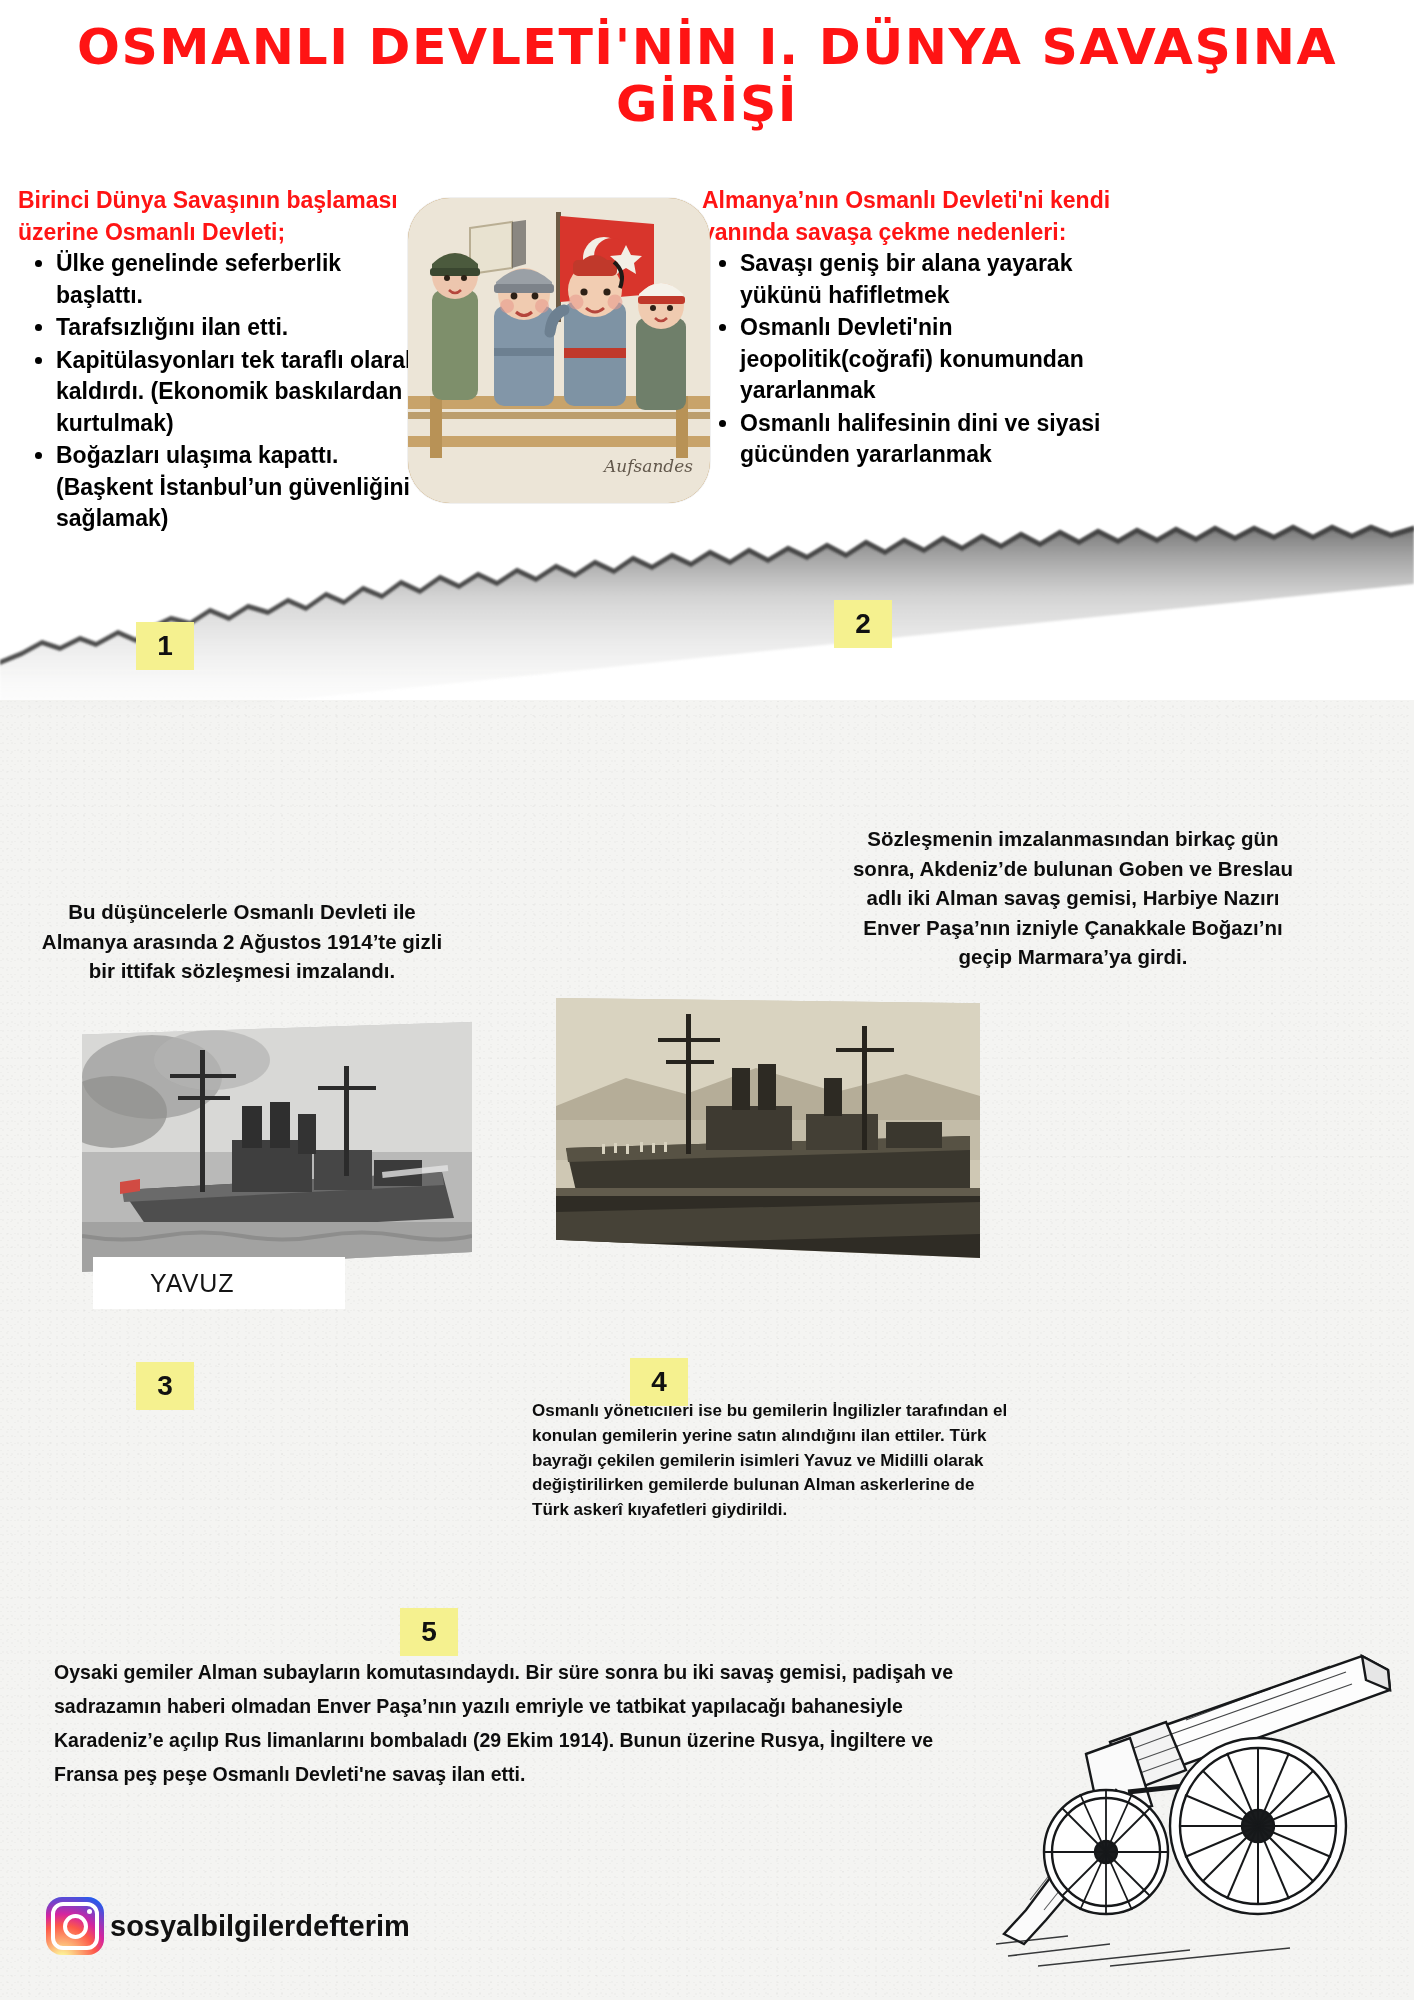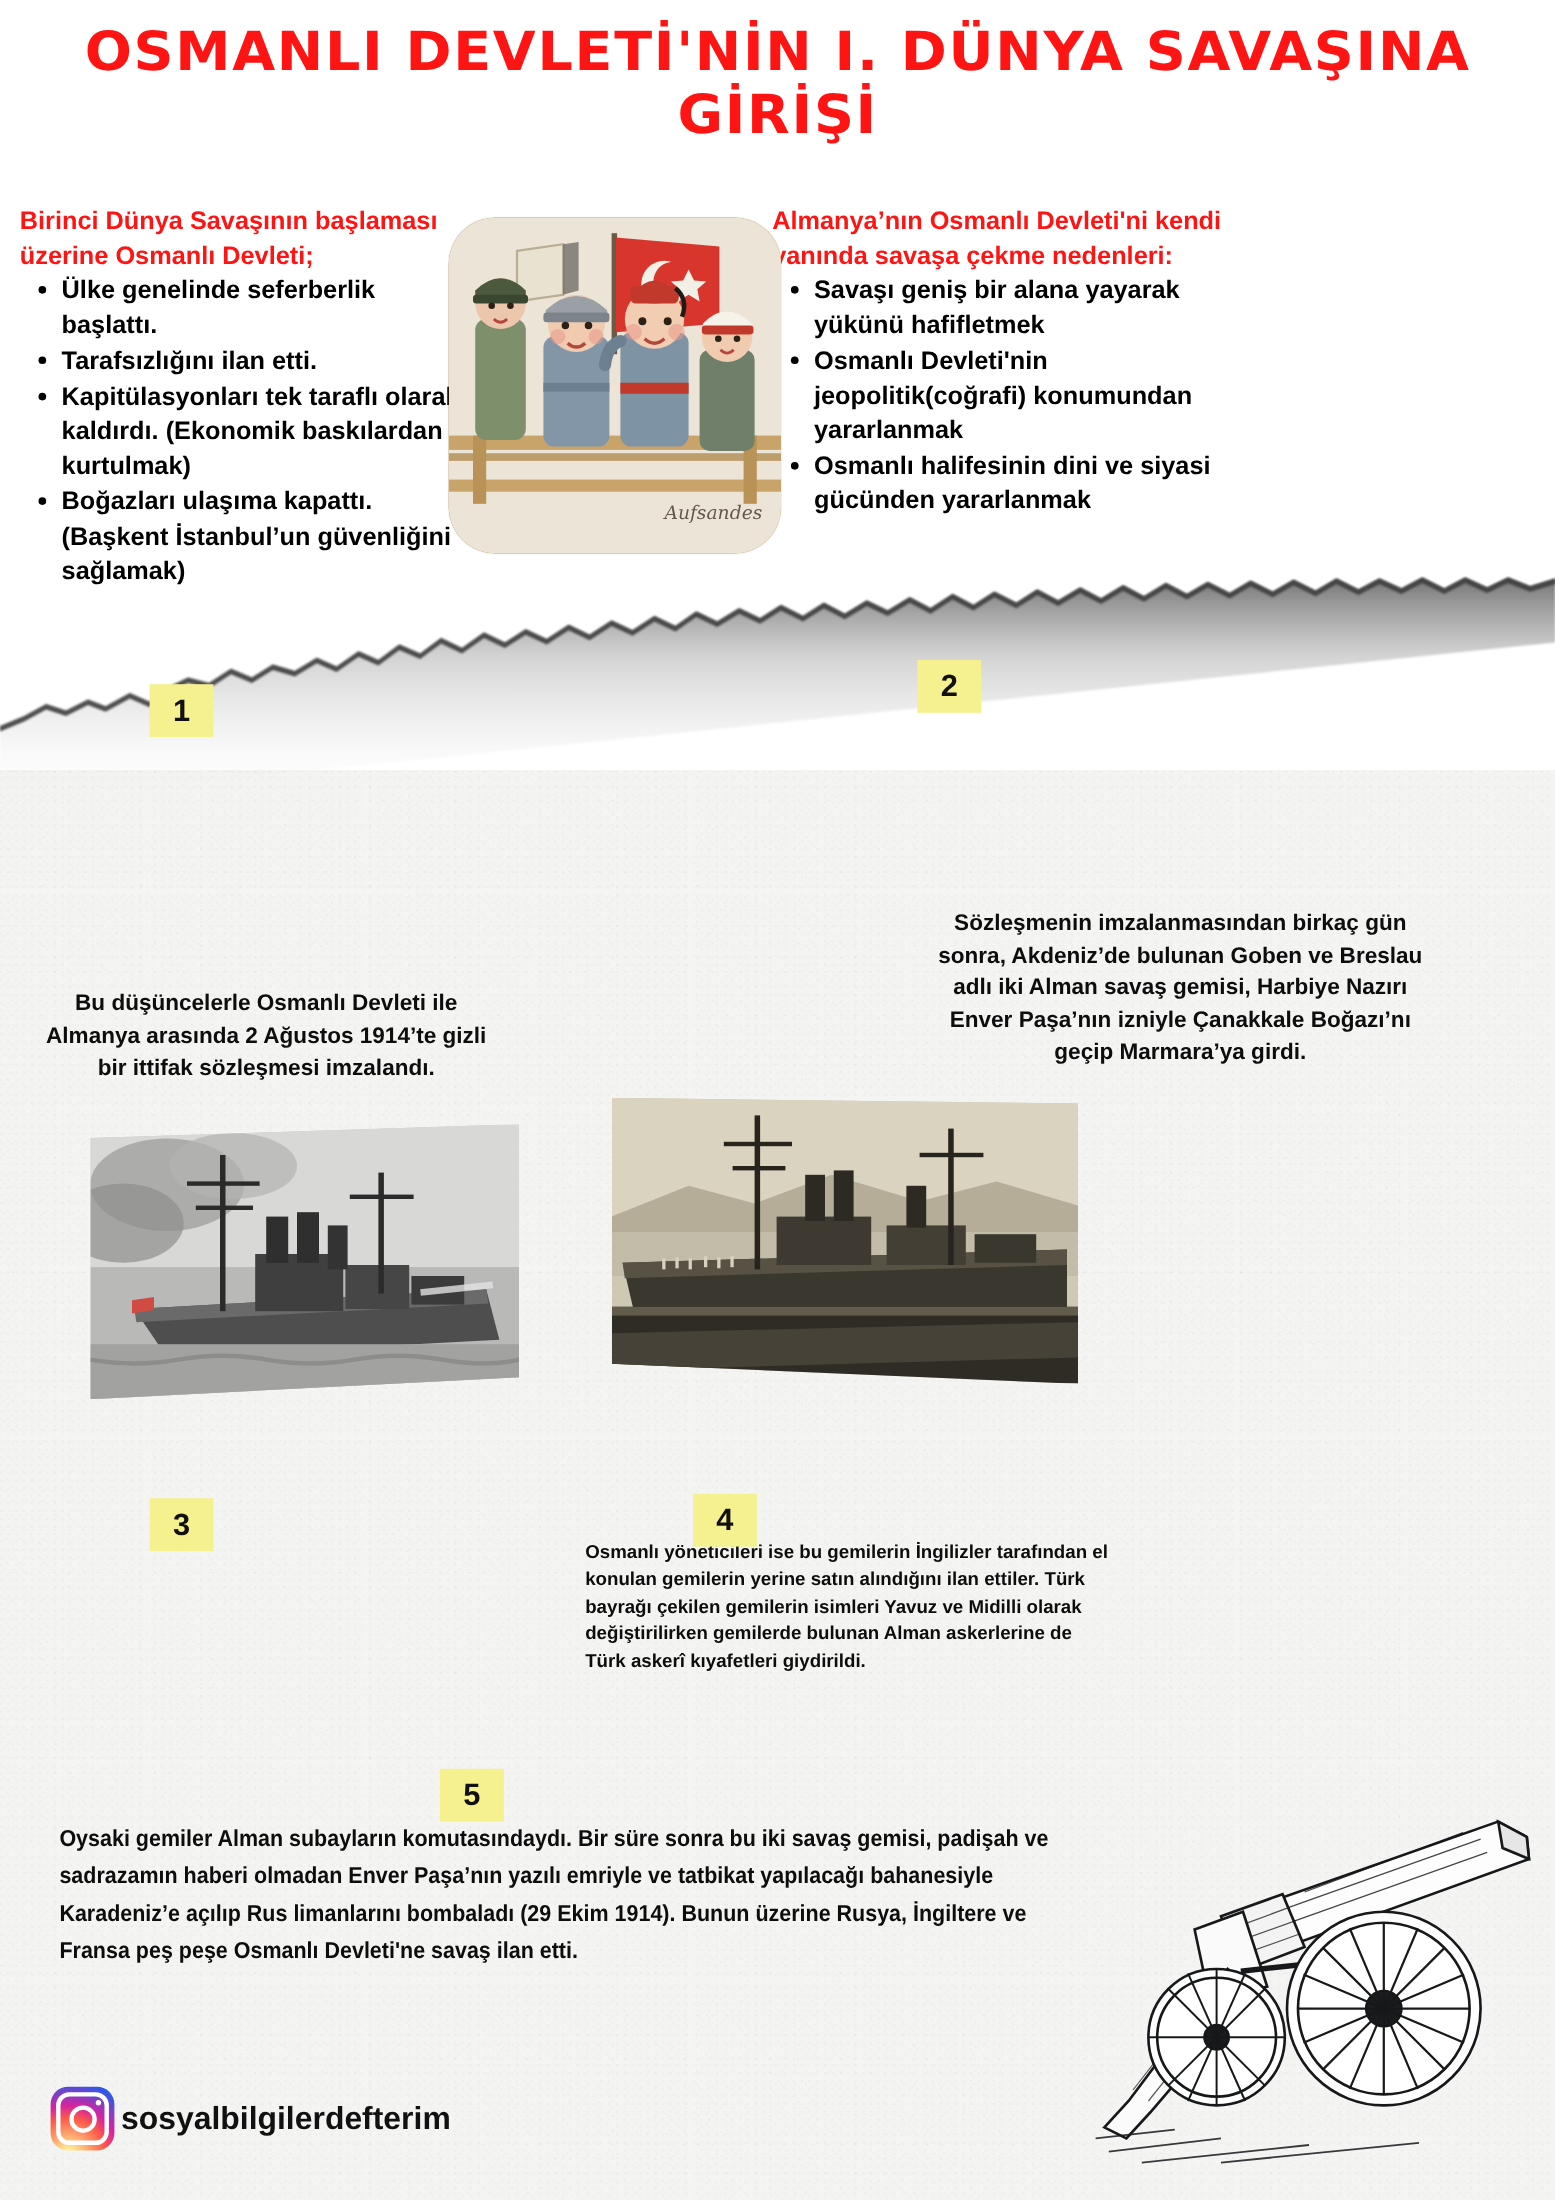--- a/index.html
+++ b/index.html
@@ -269,20 +269,21 @@
       <rect x="236" y="64" width="58" height="4" fill="#2b2b2b"></rect>
 
       <rect x="300" y="150" width="66" height="6" fill="#e2e2e2" opacity=".8" transform="rotate(-6 300 150)"></rect>
 
       <rect y="200" width="390" height="50" fill="#a2a2a1"></rect>
       <path d="M0,214 q40,7 80,0 q40,-7 80,0 q40,7 80,0 q40,-7 80,0 q40,7 70,0" stroke="#8d8d8c" stroke-width="4" fill="none"></path>
 
       <path d="M38,160 l20,-3 l0,12 l-20,3 z" fill="#d14b43"></path>
     </svg>
   </div>
+  <div class="cap" id="cap-yavuz">YAVUZ</div>
 
   <div class="photo" id="photo-midilli">
     <svg viewBox="0 0 424 260" width="424" height="260" preserveAspectRatio="none">
       <rect width="424" height="260" fill="#cfc8b4"></rect>
       <rect width="424" height="120" fill="#d9d3c0"></rect>
 
       <path d="M0,108 L70,80 L130,96 L200,70 L280,94 L350,76 L424,98 L424,126 L0,126 Z" fill="#b5ad98"></path>
 
       <rect y="122" width="424" height="40" fill="#c3bca8"></rect>
 

